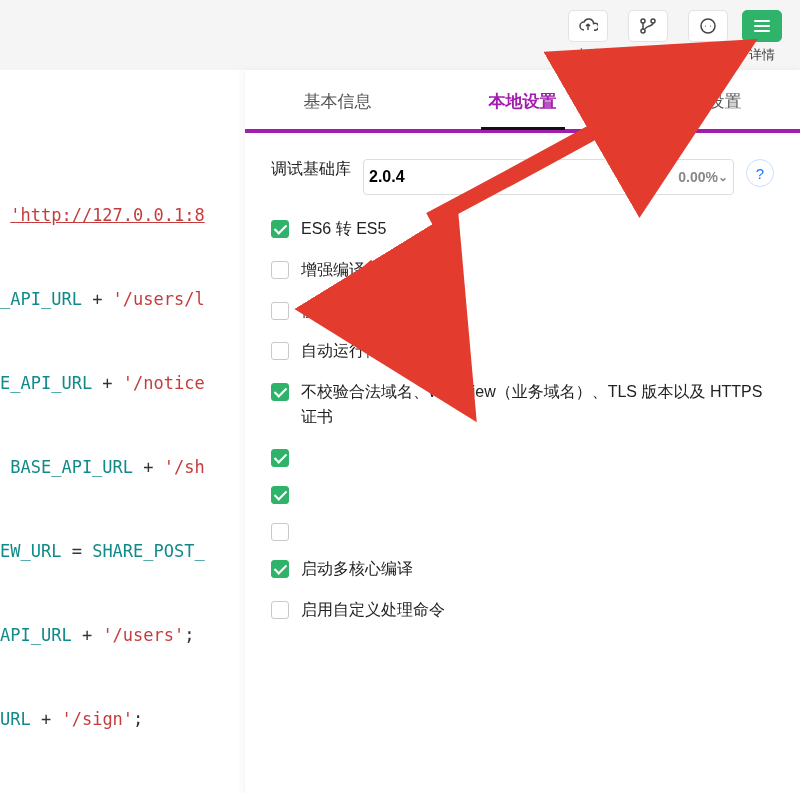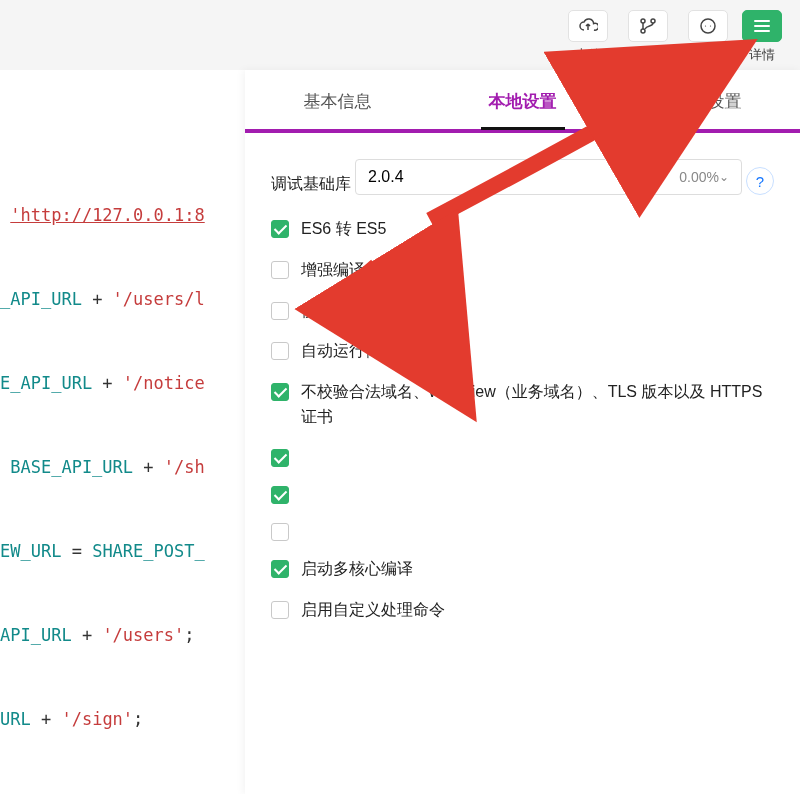--- a/index.html
+++ b/index.html
@@ -75,35 +75,36 @@
     height: 3px;
     background: #111;
   }
 
   .section {
     padding: 26px 26px 0;
   }
 
   .field-row {
     display: flex;
-    align-items: flex-end;
-    gap: 4px;
+    align-items: flex-start;
+    gap: 12px;
     margin-bottom: 22px;
   }
   .field-label { font-size: 16px; color: #222; }
   .select {
     flex: 1;
     display: flex;
     align-items: center;
     justify-content: space-between;
     border: 1px solid #ddd;
     border-radius: 4px;
-    padding: 8px 12px;
+    padding: 8px 5px;
     font-size: 16px;
     background: #fff;
+    font-weight: bold;
   }
   .select .pct { color: #888; font-size: 14px; margin-left: auto; }
   .select .chev { color: #888; font-size: 12px; }
   .help {
     width: 28px; height: 28px;
     border: 1px solid #c8dfff;
     border-radius: 50%;
     display: flex; align-items: center; justify-content: center;
     color: #1677ff;
     font-size: 15px;

